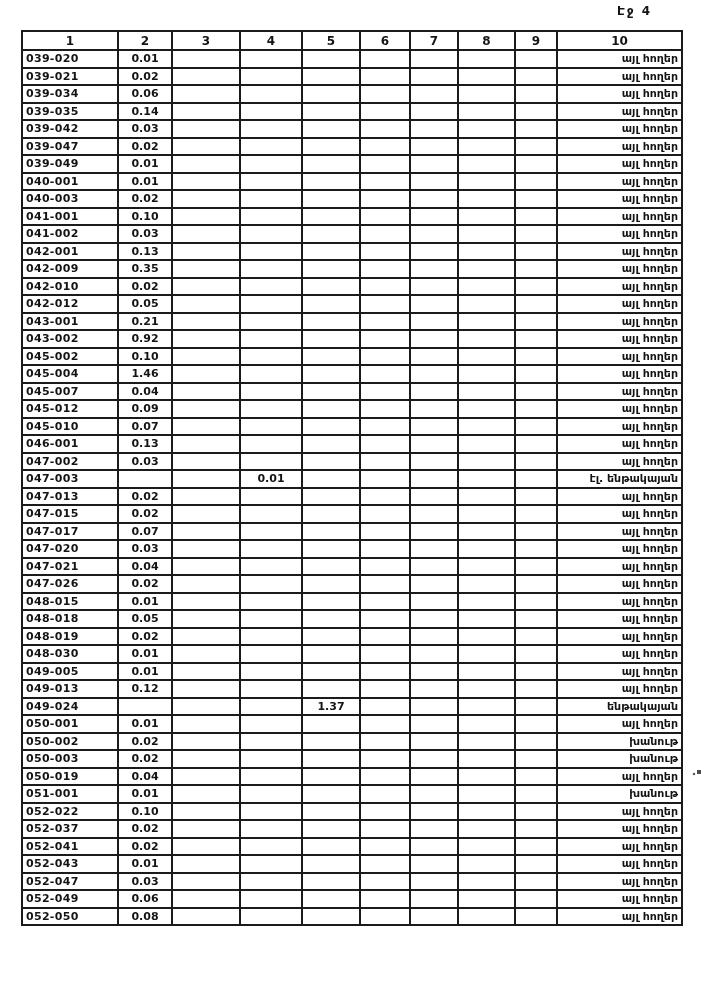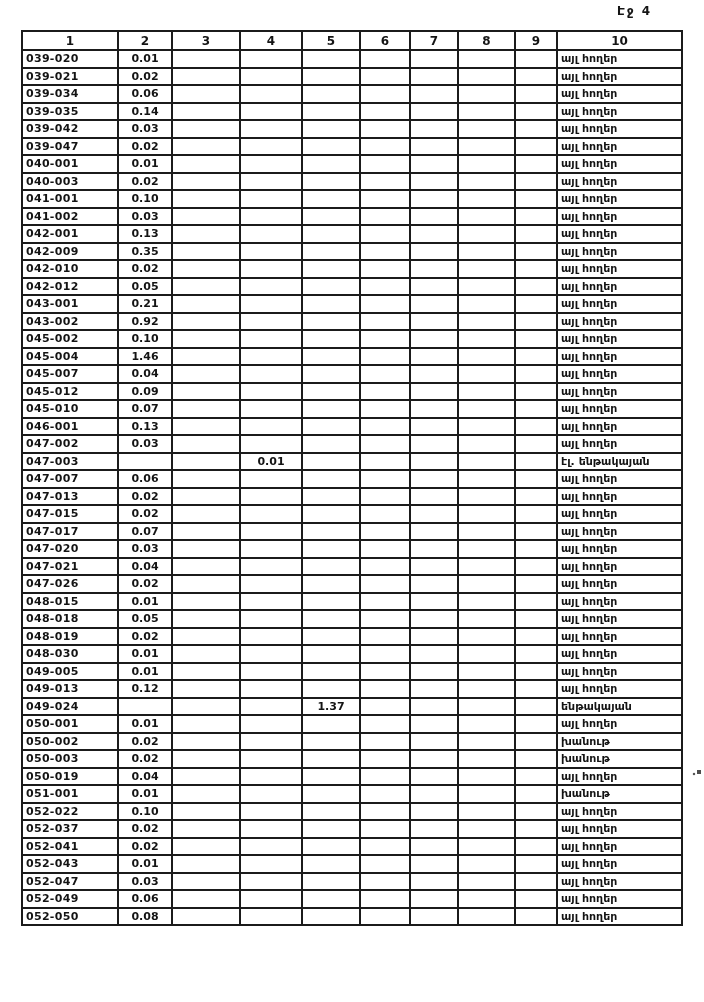--- a/index.html
+++ b/index.html
@@ -48,21 +48,21 @@
   table.scan-table th {
     height: 17px;
     font-size: 12px;
     font-weight: 700;
     text-align: center;
     vertical-align: middle;
   }
   td.c1  { text-align: left;  padding-left: 5px; letter-spacing: 0.3px; border-radius: 8px; }
   td.c2  { text-align: center; }
   td.c3, td.c4, td.c5, td.c6, td.c7, td.c8, td.c9 { text-align: center; }
-  td.c10 { text-align: left; padding-left: 4px; }
+  td.c10 { text-align: right; padding-left: 4px; }
   
   col.w1  { width: 96px; }
   col.w2  { width: 54px; }
   col.w3  { width: 68px; }
   col.w4  { width: 62px; }
   col.w5  { width: 58px; }
   col.w6  { width: 50px; }
   col.w7  { width: 48px; }
   col.w8  { width: 57px; }
   col.w9  { width: 42px; }
@@ -181,20 +181,32 @@
           <td class="c3"></td>
           <td class="c4"></td>
           <td class="c5"></td>
           <td class="c6"></td>
           <td class="c7"></td>
           <td class="c8"></td>
           <td class="c9"></td>
           <td class="c10">այլ հողեր</td>
         </tr>
         <tr>
+          <td class="c1">039-049</td>
+          <td class="c2">0.01</td>
+          <td class="c3"></td>
+          <td class="c4"></td>
+          <td class="c5"></td>
+          <td class="c6"></td>
+          <td class="c7"></td>
+          <td class="c8"></td>
+          <td class="c9"></td>
+          <td class="c10">այլ հողեր</td>
+        </tr>
+        <tr>
           <td class="c1">040-001</td>
           <td class="c2">0.01</td>
           <td class="c3"></td>
           <td class="c4"></td>
           <td class="c5"></td>
           <td class="c6"></td>
           <td class="c7"></td>
           <td class="c8"></td>
           <td class="c9"></td>
           <td class="c10">այլ հողեր</td>
@@ -395,32 +407,20 @@
           <td class="c1">047-003</td>
           <td class="c2"></td>
           <td class="c3"></td>
           <td class="c4">0.01</td>
           <td class="c5"></td>
           <td class="c6"></td>
           <td class="c7"></td>
           <td class="c8"></td>
           <td class="c9"></td>
           <td class="c10">էլ. ենթակայան</td>
-        </tr>
-        <tr>
-          <td class="c1">047-007</td>
-          <td class="c2">0.06</td>
-          <td class="c3"></td>
-          <td class="c4"></td>
-          <td class="c5"></td>
-          <td class="c6"></td>
-          <td class="c7"></td>
-          <td class="c8"></td>
-          <td class="c9"></td>
-          <td class="c10">այլ հողեր</td>
         </tr>
         <tr>
           <td class="c1">047-013</td>
           <td class="c2">0.02</td>
           <td class="c3"></td>
           <td class="c4"></td>
           <td class="c5"></td>
           <td class="c6"></td>
           <td class="c7"></td>
           <td class="c8"></td>

